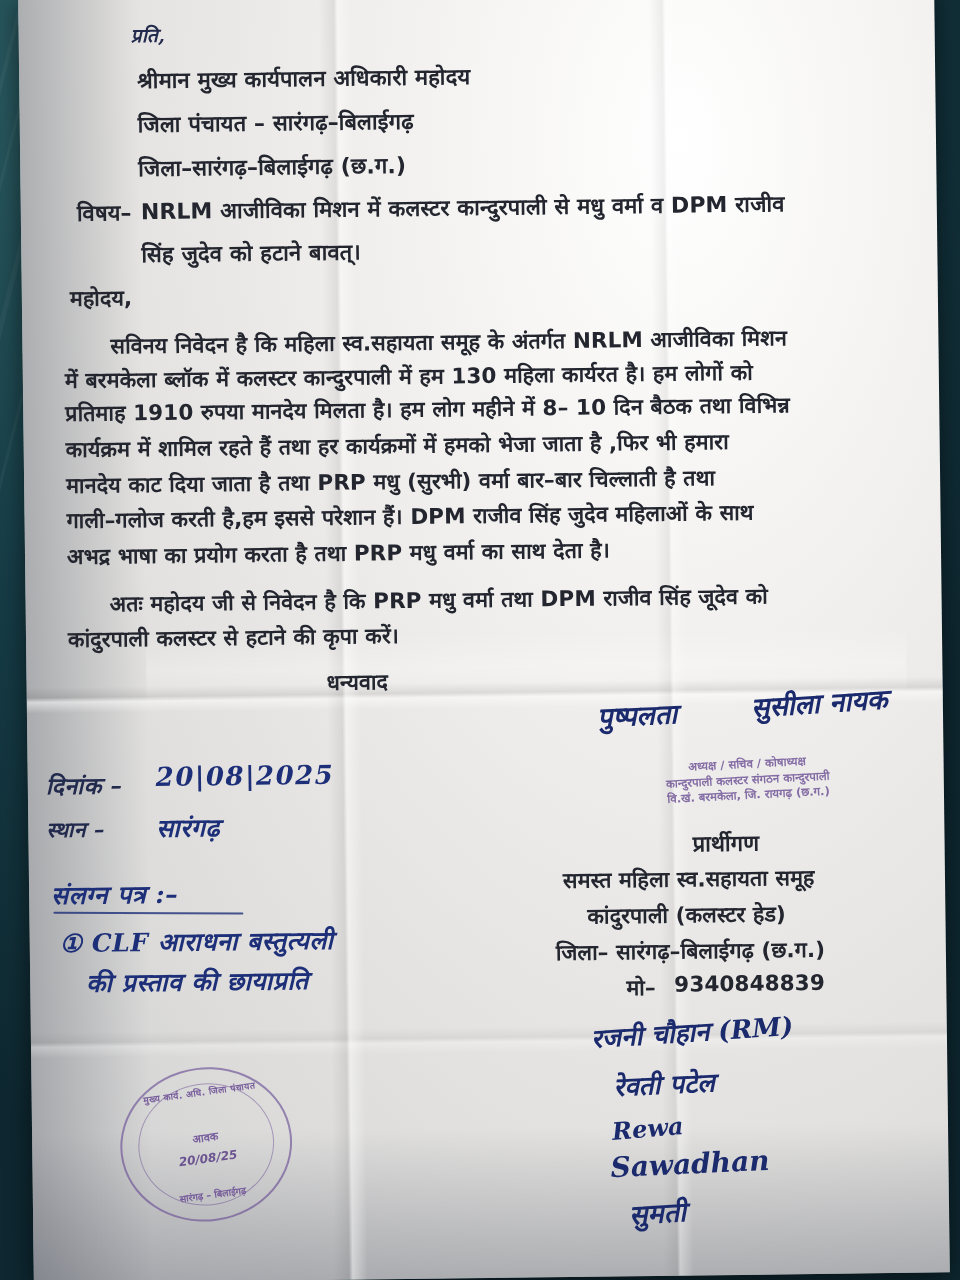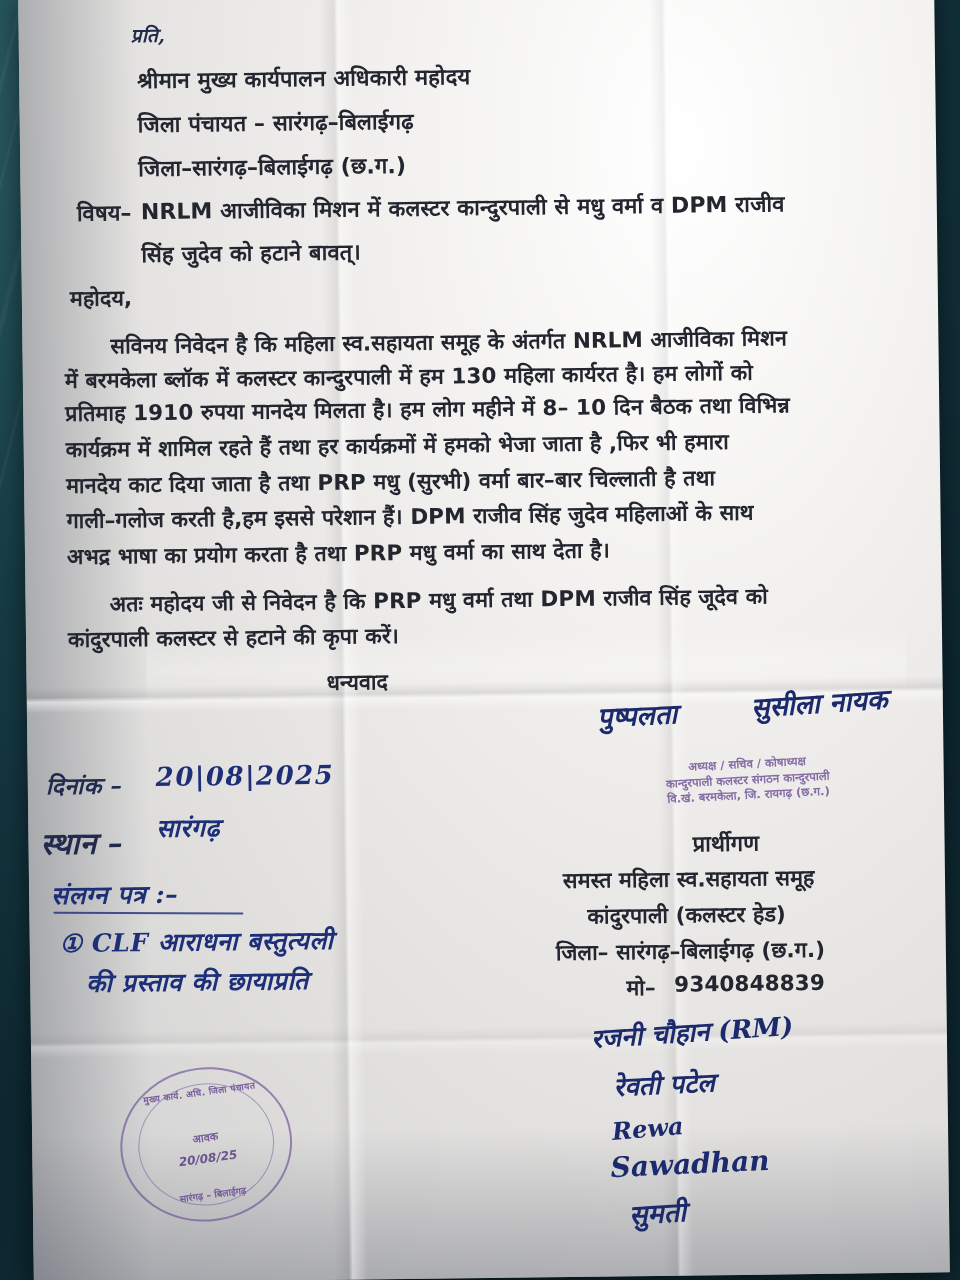--- a/index.html
+++ b/index.html
@@ -228,21 +228,21 @@
       <div class="ln body-ln" style="left:42px; top:548px;">अभद्र भाषा का प्रयोग करता है तथा PRP मधु वर्मा का साथ देता है।</div>
 
       <div class="ln body-ln" style="left:84px; top:596px;">अतः महोदय जी से निवेदन है कि PRP मधु वर्मा तथा DPM राजीव सिंह जूदेव को</div>
       <div class="ln body-ln" style="left:42px; top:631px;">कांदुरपाली कलस्टर से हटाने की कृपा करें।</div>
 
       <div class="ln body-ln" style="left:300px; top:677px;">धन्यवाद</div>
 
       <div class="hw hw-dark" style="left:18px; top:772px; font-size:23px;">दिनांक –</div>
       <div class="hw hw-blue" style="left:128px; top:766px; font-size:26px; letter-spacing:1.5px;">20|08|2025</div>
 
-      <div class="hw hw-dark" style="left:12px; top:818px; font-size:30px;margin-top:7px;">स्थान –</div>
+      <div class="hw hw-dark" style="left:18px; top:818px; font-size:21px;">स्थान –</div>
       <div class="hw hw-blue" style="left:128px; top:814px; font-size:25px;">सारंगढ़</div>
 
       <div class="hw hw-blue" style="left:22px; top:880px; font-size:25px;">संलग्न पत्र :–</div>
       <div class="hw-underline" style="left:24px; top:916px; width:190px; transform:rotate(1deg);"></div>
       <div class="hw hw-blue" style="left:30px; top:928px; font-size:25px;">① CLF आराधना बस्तुत्यली</div>
       <div class="hw hw-blue" style="left:56px; top:968px; font-size:25px;">की प्रस्ताव की छायाप्रति</div>
 
       <div class="sig" style="left:570px; top:706px; font-size:27px; transform:rotate(-2deg);">पुष्पलता</div>
       <div class="sig" style="left:724px; top:696px; font-size:27px; transform:rotate(-3deg);">सुसीला नायक</div>
 

